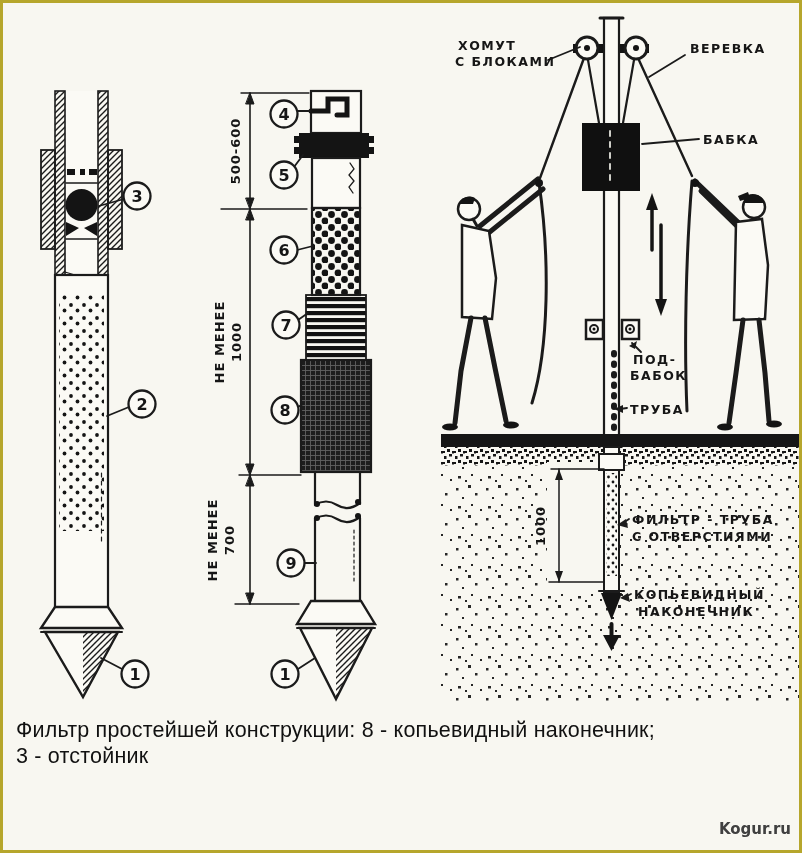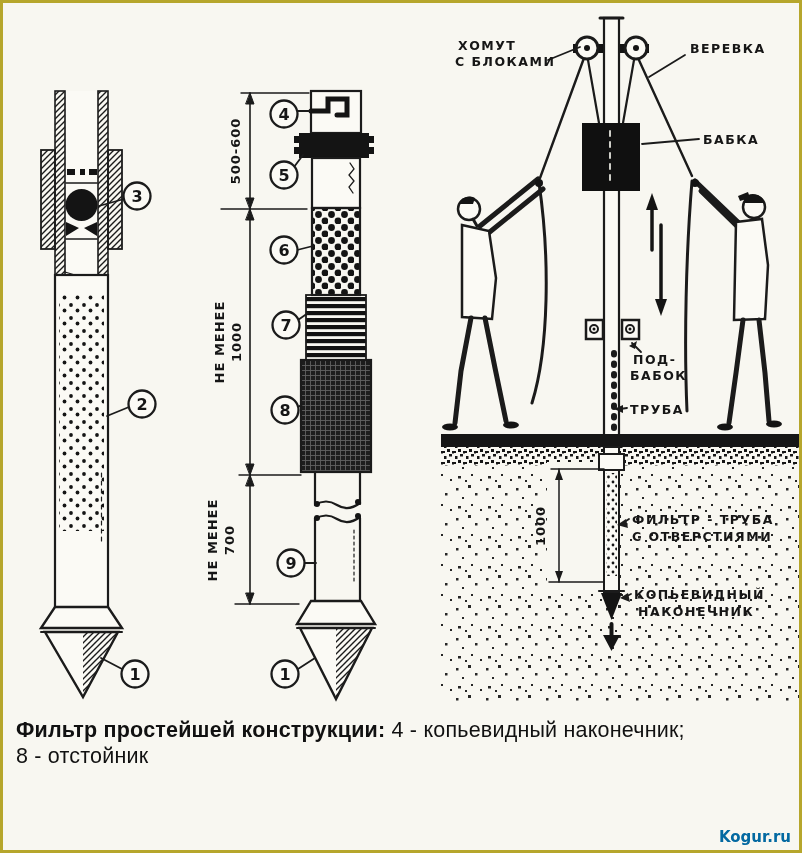--- a/index.html
+++ b/index.html
@@ -10,24 +10,24 @@
   }
   svg{position:absolute;left:0;top:0;display:block;}
   .num{font:bold 16px "DejaVu Sans",sans-serif;fill:#161616;}
   .dim{font:bold 13px "DejaVu Sans",sans-serif;fill:#161616;letter-spacing:1px;}
   .lbl{font:bold 12.5px "DejaVu Sans",sans-serif;fill:#161616;letter-spacing:1.5px;}
   .caption{
     position:absolute;left:13px;top:714px;width:780px;color:#111;
     font-size:21.5px;line-height:26px;letter-spacing:0.2px;
   }
   .cap-line{white-space:nowrap;}
-  .cap-line b{font-weight:bold;text-align:right;}
+  .cap-line b{font-weight:normal;text-align:right;}
   .watermark{
-    position:absolute;right:8px;bottom:4px;
-    font:bold 15px "DejaVu Sans",sans-serif;color:#0369a1;
+    position:absolute;right:8px;bottom:12px;
+    font:bold 15px "DejaVu Sans",sans-serif;color:#404040;
   }
 </style>
 </head>
 <body>
 
 <div class="frame">
 
 <svg width="802" height="712" viewBox="0 0 802 712">
   <defs>
     <pattern id="pHatch" width="6" height="6" patternUnits="userSpaceOnUse">
@@ -328,18 +328,18 @@
 
       <line x1="628" y1="591" x2="622" y2="594" stroke="#1b1b1b" stroke-width="1.8"></line>
       <polygon points="625,590 627,599 617,595" fill="#1b1b1b"></polygon>
       <text class="lbl" x="631" y="596">КОПЬЕВИДНЫЙ</text>
       <text class="lbl" x="635" y="613">НАКОНЕЧНИК</text>
     </g>
   </g>
 </svg>
 
   <div class="caption">
-    <div class="cap-line"><b>Фильтр простейшей конструкции:</b><span> 4 - копьевидный наконечник;</span></div>
-    <div class="cap-line"><span>8 - отстойник</span></div>
+    <div class="cap-line"><b>Фильтр простейшей конструкции:</b><span> 8 - копьевидный наконечник;</span></div>
+    <div class="cap-line"><span>3 - отстойник</span></div>
   </div>
 
   <div class="watermark">Kogur.ru</div>
 </div>
 
 </body></html>

